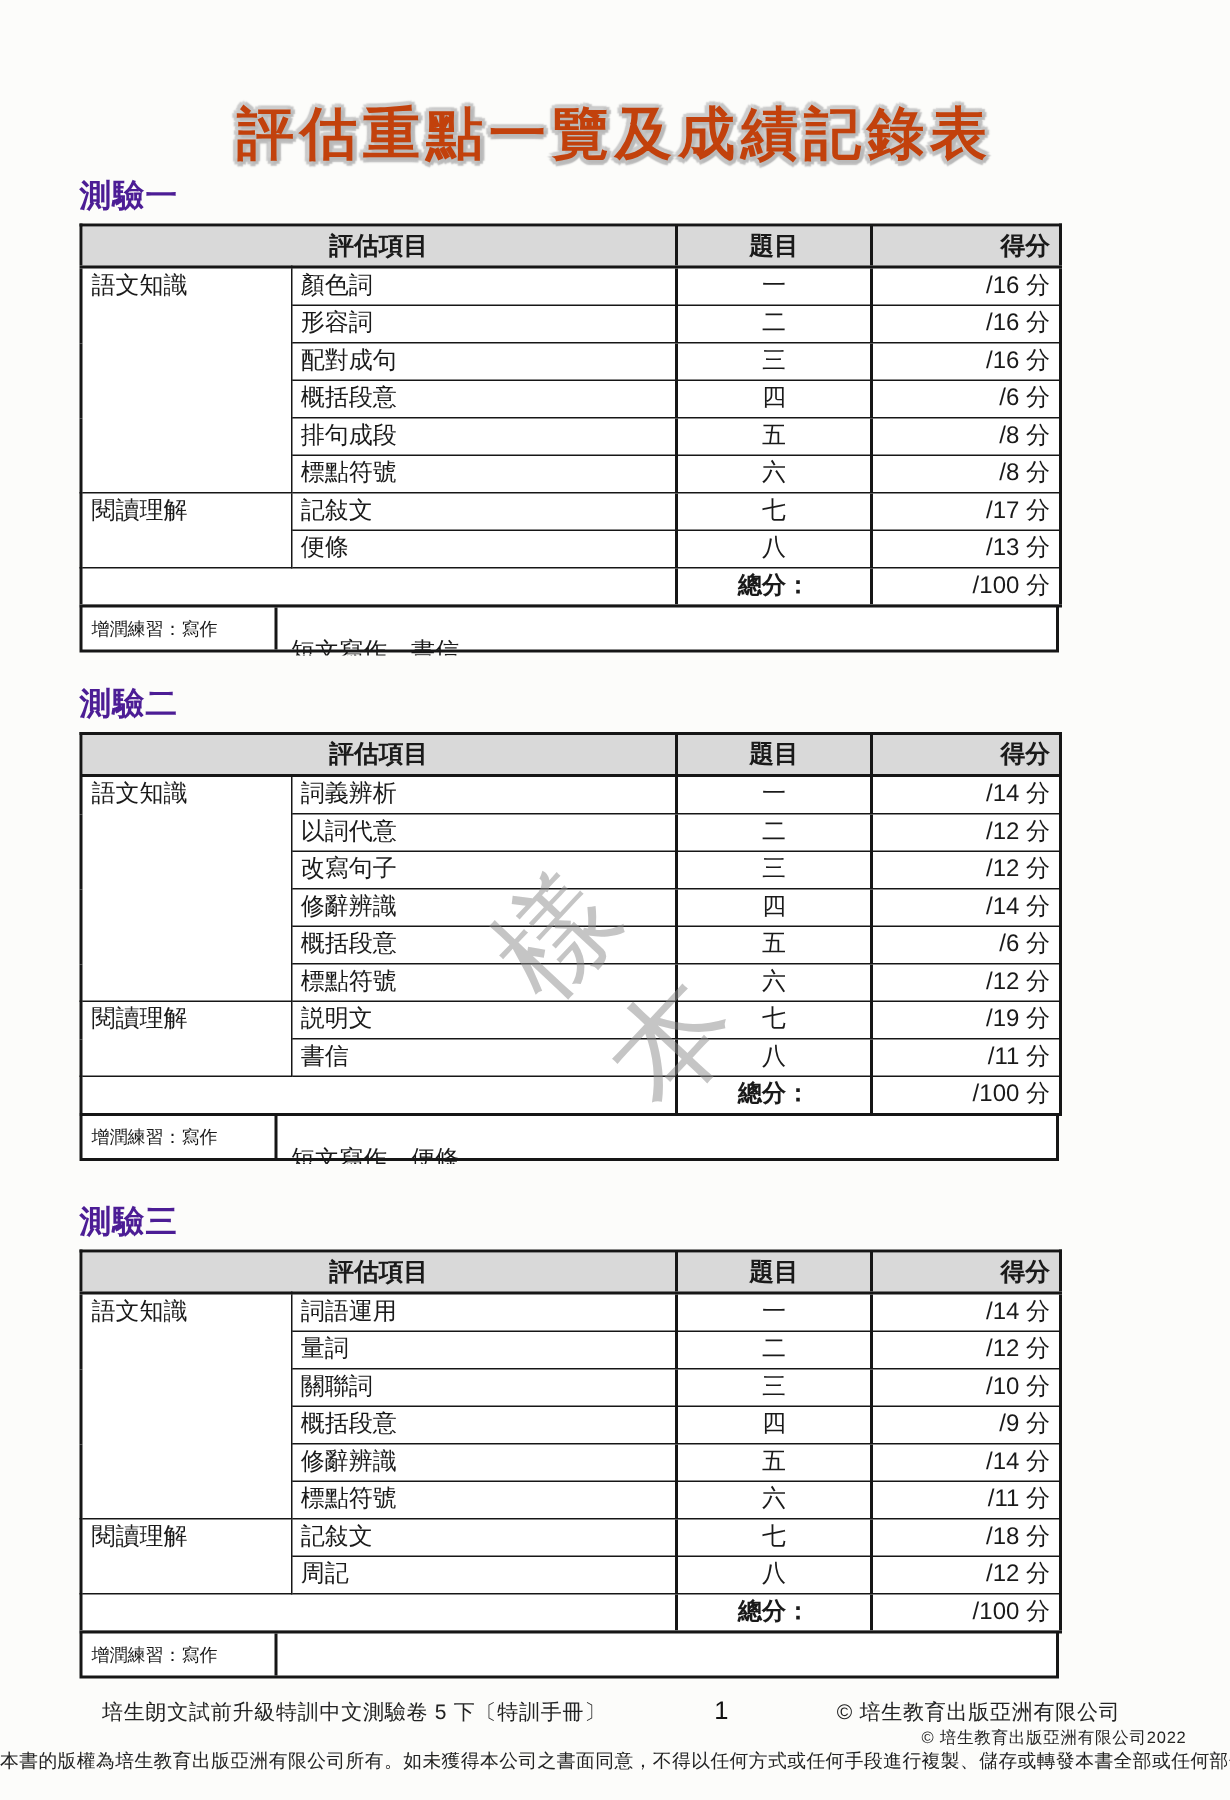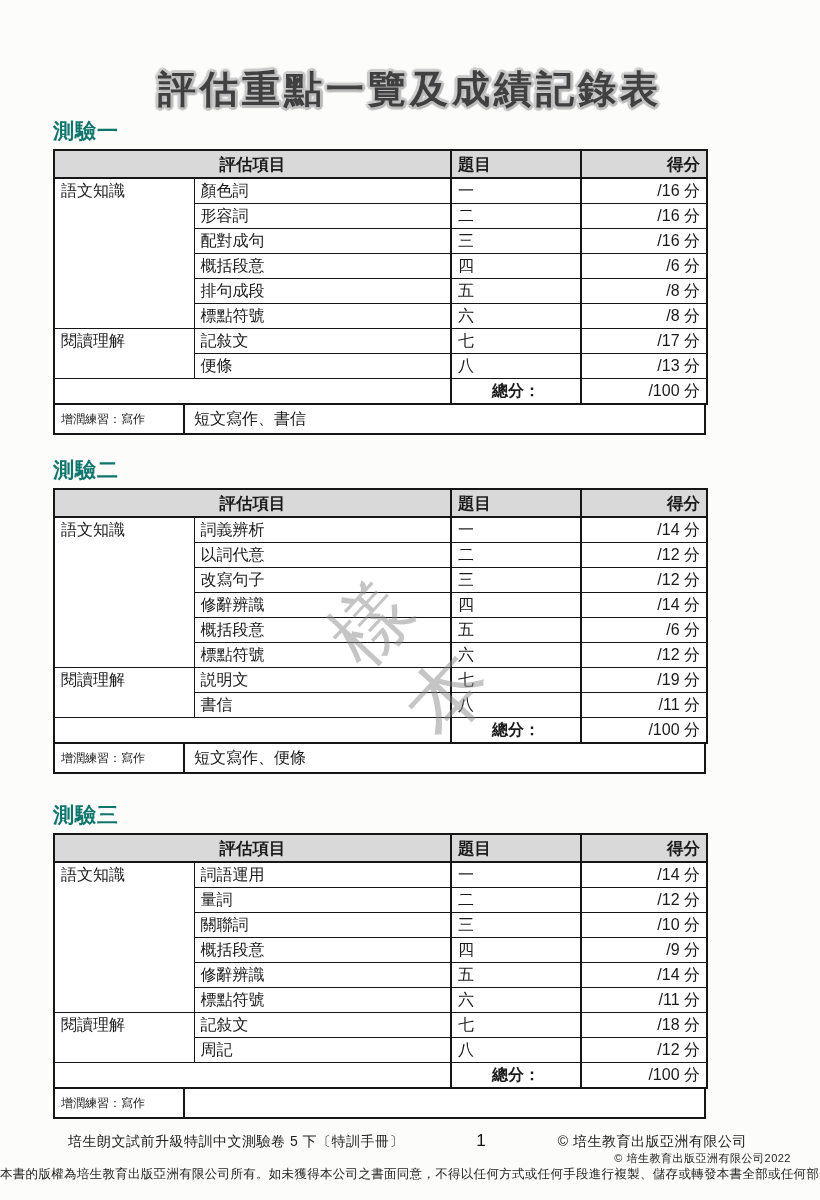--- a/index.html
+++ b/index.html
@@ -4,62 +4,62 @@
 <style>
   html,body{margin:0;padding:0;}
   body{
     width:820px;height:1200px;position:relative;overflow:hidden;
     background:#fcfcfa;color:#1a1a1a;
     font-family:"Liberation Sans",sans-serif;
     -webkit-font-smoothing:antialiased;
   }
   .page-title{
     position:absolute;top:64px;left:0;width:820px;text-align:center;
-    font-size:38px;font-weight:700;letter-spacing:4px;color:#404040;
+    font-size:38px;font-weight:700;letter-spacing:4px;color:#c2410c;
     text-shadow:
       2px 2px 1px #b9b9b9,-2px -2px 1px #cdcdcd,
       2px -2px 1px #c4c4c4,-2px 2px 1px #c4c4c4,
       0 3px 1px #bfbfbf,3px 0 1px #bfbfbf,
       0 -3px 1px #d2d2d2,-3px 0 1px #cacaca;
   }
   .test-section{position:absolute;left:53px;width:653px;}
   #sec-0{top:119px;}
   #sec-1{top:458px;}
   #sec-2{top:803px;}
   .test-heading{
     font-size:21px;font-weight:700;line-height:24px;margin:0 0 6px 0;
-    letter-spacing:1px;color:#0f766e;
+    letter-spacing:1px;color:#4c1d95;
   }
   table.assessment-table{
     border-collapse:collapse;table-layout:fixed;width:653px;
     border:2px solid #161616;background:#fff;
   }
   .assessment-table th,.assessment-table td{
     border:1px solid #161616;padding:0 6px;height:24px;line-height:24px;
     font-size:16px;overflow:hidden;white-space:nowrap;
   }
   .assessment-table th{
     background:#d9d9d9;font-weight:700;text-align:center;
     height:26px;line-height:26px;border-bottom:2px solid #161616;font-size:16.5px;
   }
   .assessment-table td.cat{vertical-align:top;text-align:left;margin-top:37px;}
   .assessment-table td.item{text-align:left;border-left:1px solid #161616;}
-  .assessment-table th.hq,.assessment-table td.q{border-left:2px solid #161616;text-align:left;}
+  .assessment-table th.hq,.assessment-table td.q{border-left:2px solid #161616;text-align:center;}
   .assessment-table th.hs,.assessment-table td.score{border-left:2px solid #161616;text-align:right;}
   .assessment-table td.total-label{font-weight:700;text-align:center;margin-left:38px;}
   .assessment-table tr.total-row td{border-bottom:2px solid #161616;}
   .extra-row{
     display:flex;width:653px;box-sizing:border-box;margin-top:-2px;
     border:2px solid #161616;height:32px;line-height:28px;background:#fff;
   }
   .extra-label{
     box-sizing:border-box;width:130px;padding:0 6px;font-size:12px;
     border-right:2px solid #161616;white-space:nowrap;overflow:hidden;
   }
-  .extra-value{flex:1;padding:0 9px;font-size:16px;white-space:nowrap;overflow:hidden;}
+  .extra-value{flex:1;padding:16px 9px;font-size:16px;white-space:nowrap;overflow:hidden;}
   .watermark{
     position:absolute;left:328px;top:552px;width:170px;text-align:center;
     font-size:78px;color:#8d8d8d;opacity:.5;letter-spacing:8px;
     transform:rotate(-47deg);pointer-events:none;
   }
   .footer-line1{
     position:absolute;top:1131px;left:50px;right:73px;
     display:flex;justify-content:space-between;align-items:baseline;
     font-size:14px;color:#222;margin-left:18px;
   }

